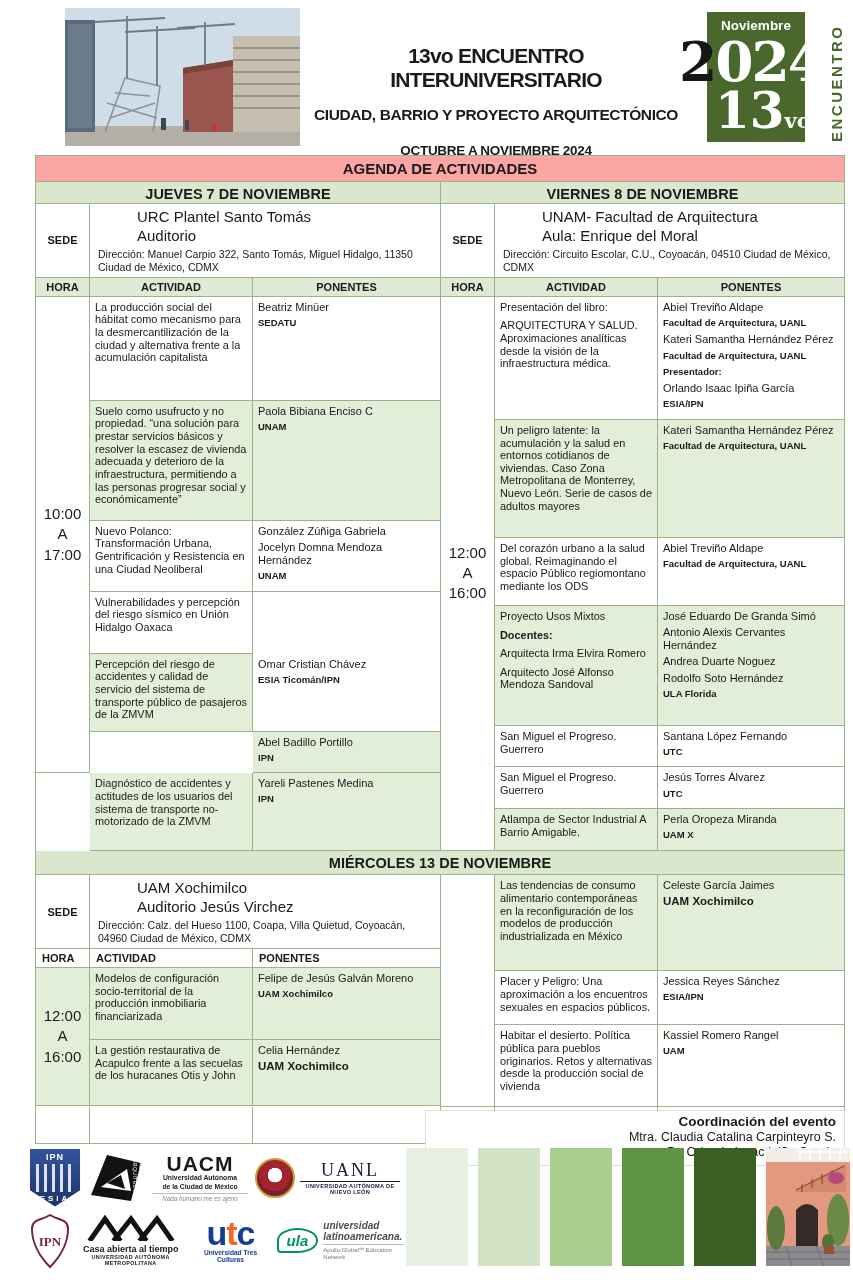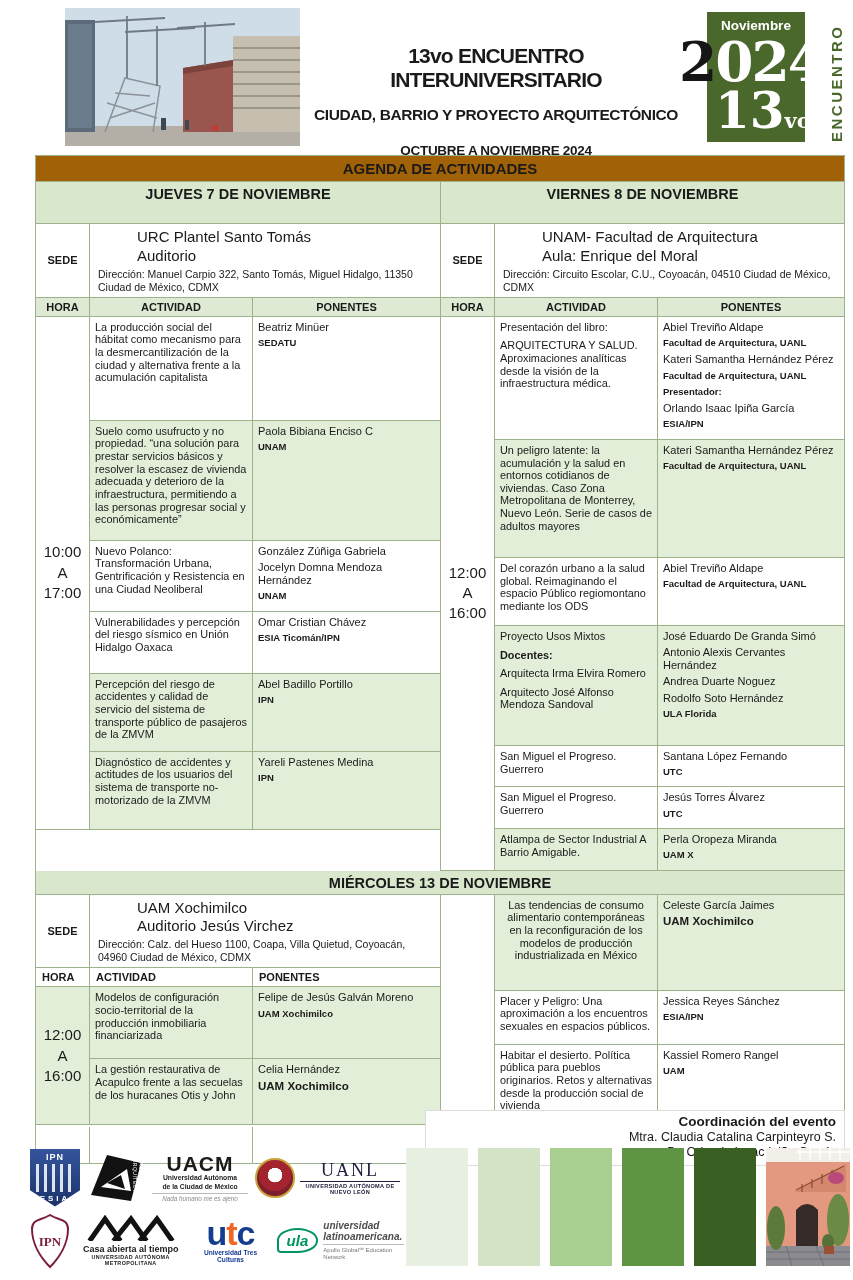--- a/index.html
+++ b/index.html
@@ -21,25 +21,25 @@
   .badge-box { position:absolute; left:30px; top:0; width:98px; height:130px; background:#4a672c; }
   .badge-month { text-align:center; color:#fff; font-weight:bold; font-size:13.5px; padding-top:6px; }
   .badge-year { position:absolute; left:2px; top:22px; font-family:"DejaVu Serif", serif; font-weight:bold; font-size:55px; line-height:1; letter-spacing:-2px; }
   .y-black { color:#161616; } .y-white { color:#fff; }
   .badge-ed { position:absolute; left:38px; top:74px; font-family:"DejaVu Serif", serif; font-weight:bold; color:#fff; font-size:50px; line-height:1; }
   .badge-ed .vo { font-size:21px; letter-spacing:0; }
   .badge-vert { position:absolute; right:2px; top:2px; height:128px; writing-mode:vertical-rl; transform:rotate(180deg); color:#4a672c; font-weight:bold; font-size:15px; letter-spacing:2.5px; }
 
   
   .agenda { position:absolute; left:35px; top:155px; width:810px; border:1px solid #9db18a; background:#fff; }
-  .agenda-band { height:26px; line-height:26px; text-align:center; font-weight:bold; font-size:15px; background:#a16207; border-bottom:1px solid #9db18a; }
+  .agenda-band { height:26px; line-height:26px; text-align:center; font-weight:bold; font-size:15px; background:#fca5a5; border-bottom:1px solid #9db18a; }
   .days-pair { display:flex; align-items:stretch; }
   .half { width:50%; display:flex; flex-direction:column; }
   .half + .half { border-left:1px solid #9db18a; }
-  .day-band { height:42px; line-height:25px; text-align:center; font-weight:bold; font-size:14.5px; background:#d9e7cd; border-bottom:1px solid #9db18a; }
+  .day-band { height:22px; line-height:25px; text-align:center; font-weight:bold; font-size:14.5px; background:#d9e7cd; border-bottom:1px solid #9db18a; }
   .wed-band { height:24px; line-height:24px; text-align:center; font-weight:bold; font-size:14.5px; background:#d9e7cd; border-bottom:1px solid #9db18a; }
   .sede-row { display:flex; border-bottom:1px solid #9db18a; background:#fff; }
   .sede-label { width:54px; border-right:1px solid #9db18a; display:flex; align-items:center; justify-content:center; font-weight:bold; font-size:11px; flex-shrink:0; }
   .sede-venue { flex:1; padding:4px 8px 3px 8px; }
   .venue-line { font-size:15px; line-height:1.25;margin-left:39px; }
   .venue-addr { font-size:10.5px; line-height:1.25; margin-top:2px; }
   .col-head { display:grid; grid-template-columns:54px 163px 1fr; border-bottom:1px solid #9db18a; background:#dfead4; }
   .col-head .ch { text-align:center; font-weight:bold; font-size:11px; line-height:18px; border-right:1px solid #9db18a; }
   .col-head .ch:last-child { border-right:none; }
   .col-head.left { background:#fff; }
@@ -218,26 +218,26 @@
               <div class="ln">Nuevo Polanco: Transformación Urbana, Gentrificación y Resistencia en una Ciudad Neoliberal</div>
             </div>
             <div class="cell pon">
               <div class="ln">González Zúñiga Gabriela</div>
               <div class="ln">Jocelyn Domna Mendoza Hernández</div>
               <div class="ln b">UNAM</div>
             </div>
             <div class="cell act" style="min-height: 62px;">
               <div class="ln">Vulnerabilidades y percepción del riesgo sísmico en Unión Hidalgo Oaxaca</div>
             </div>
+            <div class="cell act shade" style="min-height: 78px;">
+              <div class="ln">Percepción del riesgo de accidentes y calidad de servicio del sistema de transporte público de pasajeros de la ZMVM</div>
+            </div>
             <div class="cell pon">
               <div class="ln">Omar Cristian Chávez</div>
               <div class="ln b">ESIA Ticomán/IPN</div>
-            </div>
-            <div class="cell act shade" style="min-height: 78px;">
-              <div class="ln">Percepción del riesgo de accidentes y calidad de servicio del sistema de transporte público de pasajeros de la ZMVM</div>
             </div>
             <div class="cell pon shade">
               <div class="ln">Abel Badillo Portillo</div>
               <div class="ln b">IPN</div>
             </div>
             <div class="cell act shade" style="min-height: 78px;">
               <div class="ln">Diagnóstico de accidentes y actitudes de los usuarios del sistema de transporte no-motorizado de la ZMVM</div>
             </div>
             <div class="cell pon shade">
               <div class="ln">Yareli Pastenes Medina</div>
@@ -369,21 +369,21 @@
           </div>
           <div class="empty-row" style="height: 36px;">
             <div class="ec"></div>
             <div class="ec"></div>
             <div class="ec"></div>
           </div>
         </section>
       <section class="half" id="wed-right">
           <div class="rows-grid">
             <div class="hora-cell" style="grid-row: 1 / span 3;"></div>
-            <div class="cell act shade" style="min-height: 96px; text-align: center;">
+            <div class="cell act shade" style="min-height: 96px;">
               <div class="ln">Las tendencias de consumo alimentario contemporáneas en la reconfiguración de los modelos de producción industrializada en México</div>
             </div>
             <div class="cell pon shade">
               <div class="ln">Celeste García Jaimes</div>
               <div class="ln b lg">UAM Xochimilco</div>
             </div>
             <div class="cell act" style="min-height: 54px;">
               <div class="ln">Placer y Peligro: Una aproximación a los encuentros sexuales en espacios públicos.</div>
             </div>
             <div class="cell pon">

